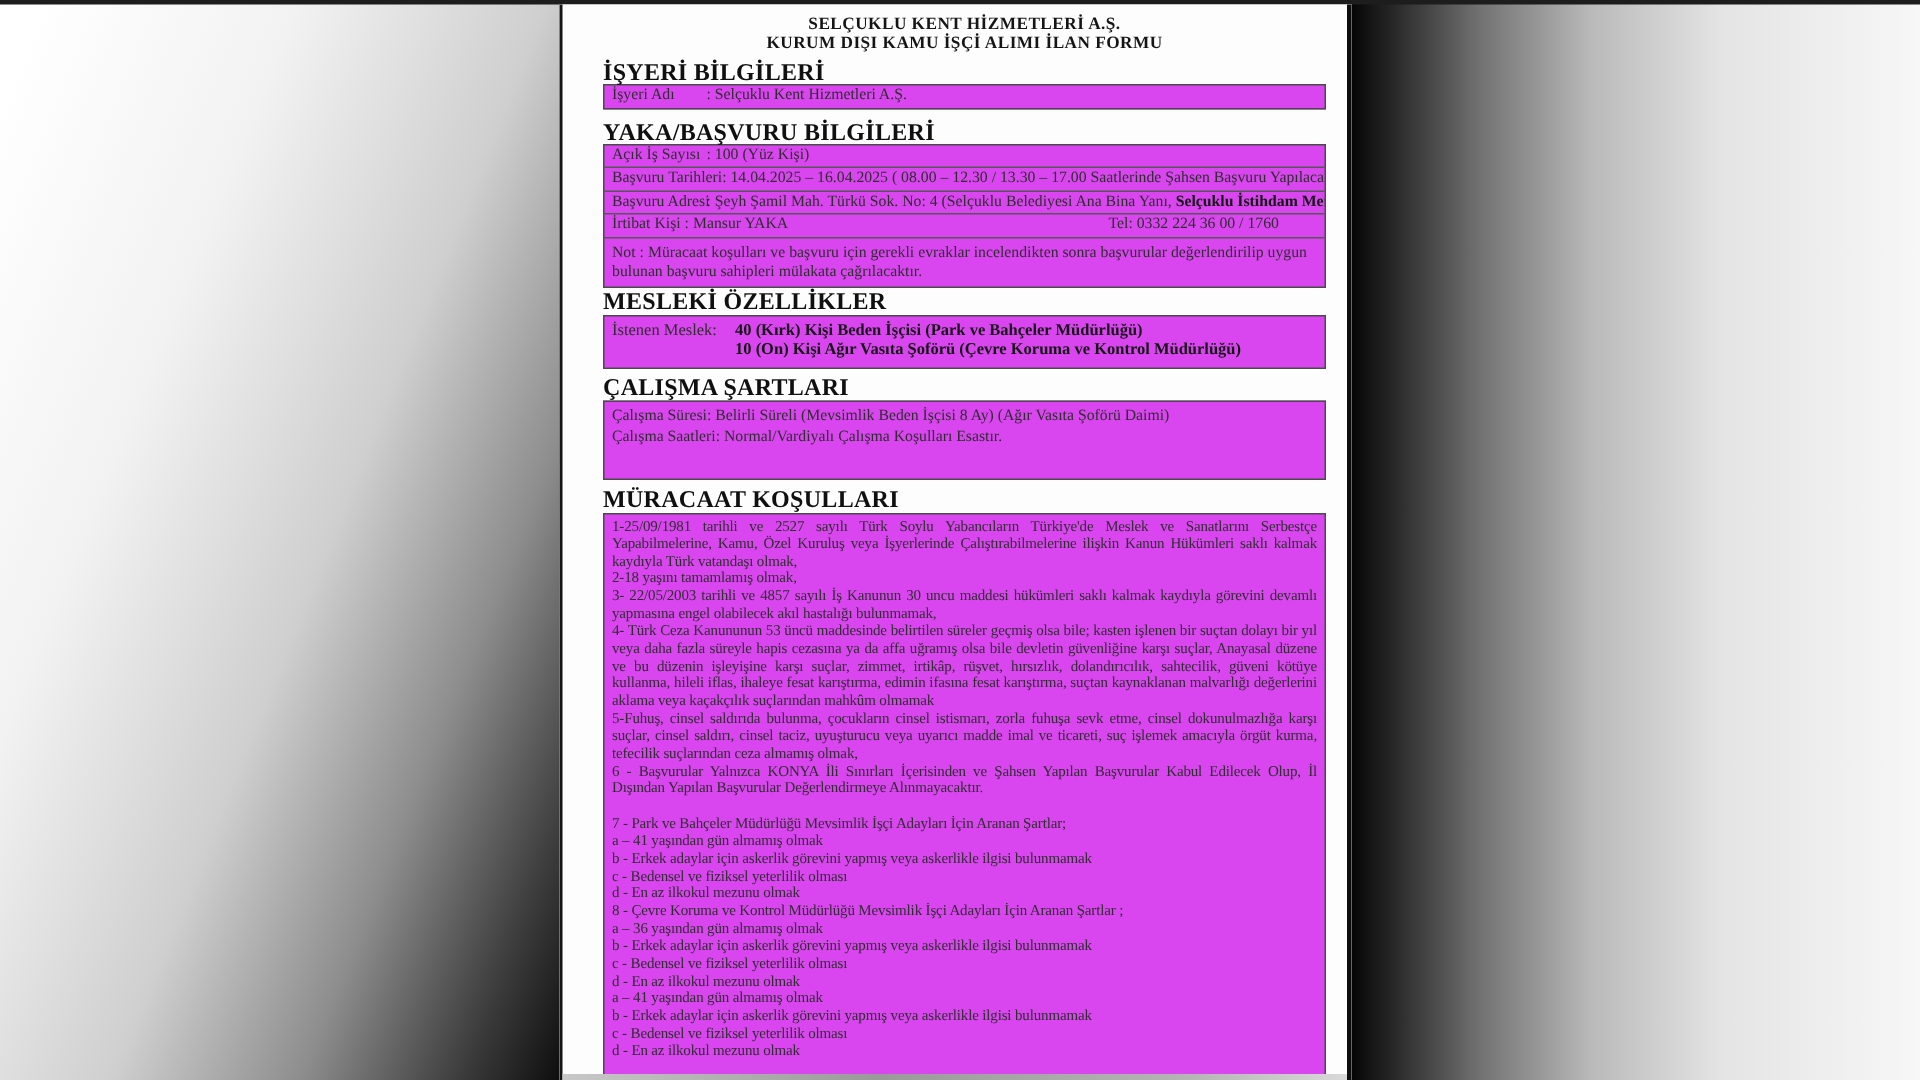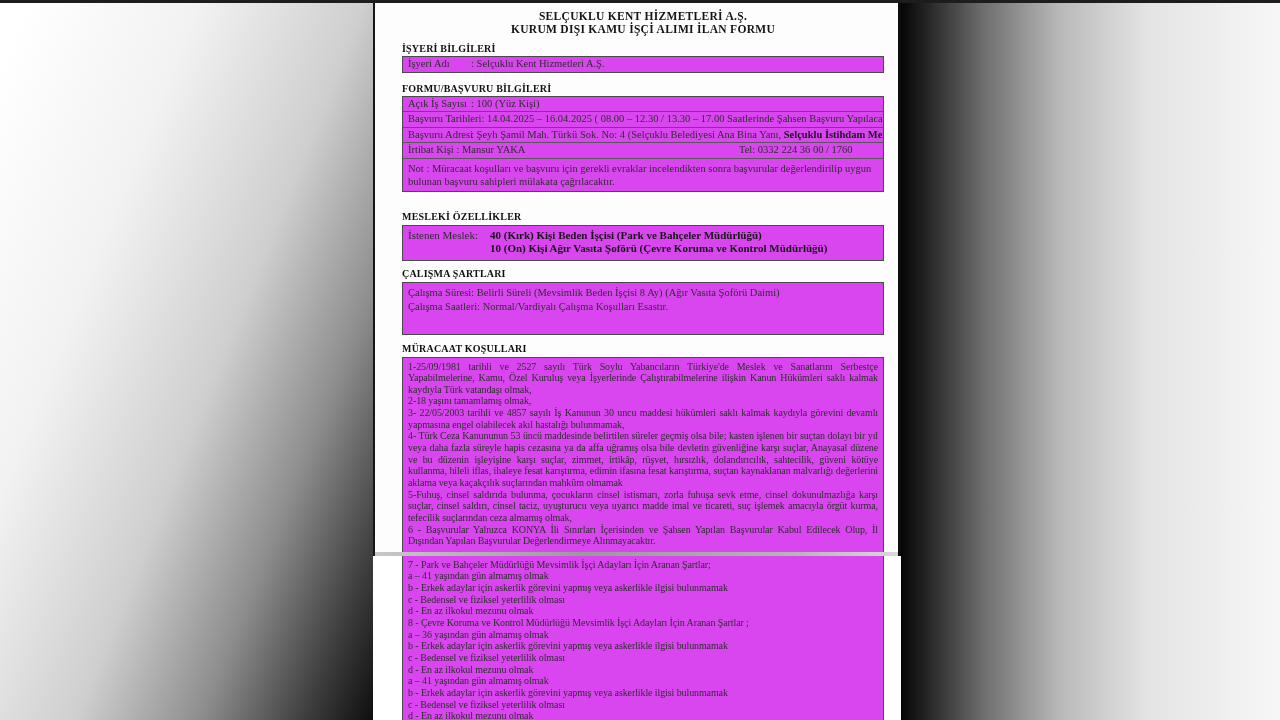--- a/index.html
+++ b/index.html
@@ -3,48 +3,48 @@
 <meta charset="utf-8">
 <style>
   html,body{margin:0;padding:0;width:1280px;height:720px;overflow:hidden;background:#ffffff;}
   .stage{position:relative;width:1280px;height:720px;font-family:"Liberation Serif","DejaVu Serif",serif;}
   
   .bg-left{position:absolute;left:0;top:0;width:373px;height:720px;
     background:linear-gradient(112deg,#ffffff 4%,#f2f2f2 30%,#cfcfcf 55%,#8d8d8d 74%,#3c3c3c 90%,#0e0e0e 100%);}
   .bg-right{position:absolute;left:901px;top:0;width:379px;height:720px;
     background:linear-gradient(to right,#050505 0%,#262626 7%,#6f6f6f 22%,#b9b9b9 42%,#e4e4e4 65%,#f7f7f7 100%);}
   .edge-top{position:absolute;left:0;top:0;width:1280px;height:3px;background:#1d1d1d;}
-  .page{position:absolute;left:373px;top:3px;width:523px;height:553px;background:#fdfdfd;
+  .page{position:absolute;left:373px;top:3px;width:523px;height:717px;background:#fdfdfd;
     border-left:2px solid #161616;border-right:3px solid #0d0d0d;color:#2e2e2e;}
   .page-bottom-smudge{position:absolute;left:0;bottom:0;width:100%;height:4px;
     background:linear-gradient(to right,#c8c8c8,#9a9a9a 40%,#b5b5b5 80%,#d9d9d9);}
   .content{position:absolute;left:27px;top:0;width:482px;}
   .title{ text-align:center;font-weight:bold;font-size:11.5px;line-height:13px;color:#151515;letter-spacing:.3px;}
   .title.first{margin-top:7px;}
-  .sec-header{font-weight:bold;font-size:10px;color:#101010;letter-spacing:.2px;line-height:13px;}
+  .sec-header{font-weight:bold;font-size:16px;color:#101010;letter-spacing:.2px;line-height:13px;}
   .box{border:1px solid #4a4a4a;background:#d946ef;}
   .trow{position:relative;padding:1px 5px;font-size:10.5px;line-height:12.5px;border-bottom:1px solid #575757;white-space:nowrap;overflow:hidden;}
   .trow:last-child{border-bottom:none;}
   .lab{display:inline-block;width:63px;}
   .boldseg{font-weight:bold;color:#151515;}
   .tel{position:absolute;left:336px;top:1px;}
   .notrow{white-space:normal;line-height:13px;padding:3px 5px;}
   .meslek-box{display:flex;padding:3px 5px 5px 5px;font-size:11px;}
   .meslek-label{width:82px;line-height:13px;}
   .meslek-lines div{font-weight:bold;color:#151515;line-height:13px;}
   .calisma-box{padding:3px 5px 20px 5px;font-size:10.5px;}
   .calisma-box div{line-height:14px;}
   .mur-box{padding:3px 5px 2px 5px;font-size:10px;height:369px;overflow:hidden;letter-spacing:-0.1px;}
   .para{text-align:justify;line-height:11.65px;margin:0;}
   .pline{line-height:11.65px;white-space:nowrap;overflow:hidden;}
   .spacer-line{height:11.65px;}
   
   .mt-h1{margin-top:6px;}   .mt-b1{margin-top:1px;}
   .mt-h2{margin-top:9px;}   .mt-b2{margin-top:1px;}
-  .mt-h3{margin-top:18px;}  .mt-b3{margin-top:2px;}
+  .mt-h3{margin-top:3px;}  .mt-b3{margin-top:2px;}
   .mt-h4{margin-top:6px;}   .mt-b4{margin-top:2px;}
   .mt-h5{margin-top:7px;}   .mt-b5{margin-top:2px;}
 </style>
 </head>
 <body>
 
 <div class="stage">
   <div class="bg-left"></div>
   <div class="bg-right"></div>
   <div class="edge-top"></div>
@@ -55,21 +55,21 @@
       <div class="title first">SELÇUKLU KENT HİZMETLERİ A.Ş.</div>
       <div class="title">KURUM DIŞI KAMU İŞÇİ ALIMI İLAN FORMU</div>
 
       <div class="sec-header mt-h1">İŞYERİ BİLGİLERİ</div>
       <div class="box mt-b1">
         <div class="trow">
           <span class="lab">İşyeri Adı</span><span>: Selçuklu Kent Hizmetleri A.Ş.</span>
         </div>
       </div>
 
-      <div class="sec-header mt-h2">FORMU/BAŞVURU BİLGİLERİ</div>
+      <div class="sec-header mt-h2">YAKA/BAŞVURU BİLGİLERİ</div>
       <div class="box mt-b2">
         <div class="trow">
           <span class="lab">Açık İş Sayısı</span><span>: 100 (Yüz Kişi)</span>
         </div>
         <div class="trow">
           <span>Başvuru Tarihleri: 14.04.2025 – 16.04.2025  ( 08.00 – 12.30  / 13.30 – 17.00 Saatlerinde Şahsen Başvuru Yapılacaktır.  )</span>
         </div>
         <div class="trow">
           <span class="lab">Başvuru Adresi</span><span>: Şeyh Şamil Mah. Türkü Sok. No: 4 (Selçuklu Belediyesi Ana Bina Yanı, </span><span class="boldseg">Selçuklu İstihdam Merkezi</span>
         </div>

